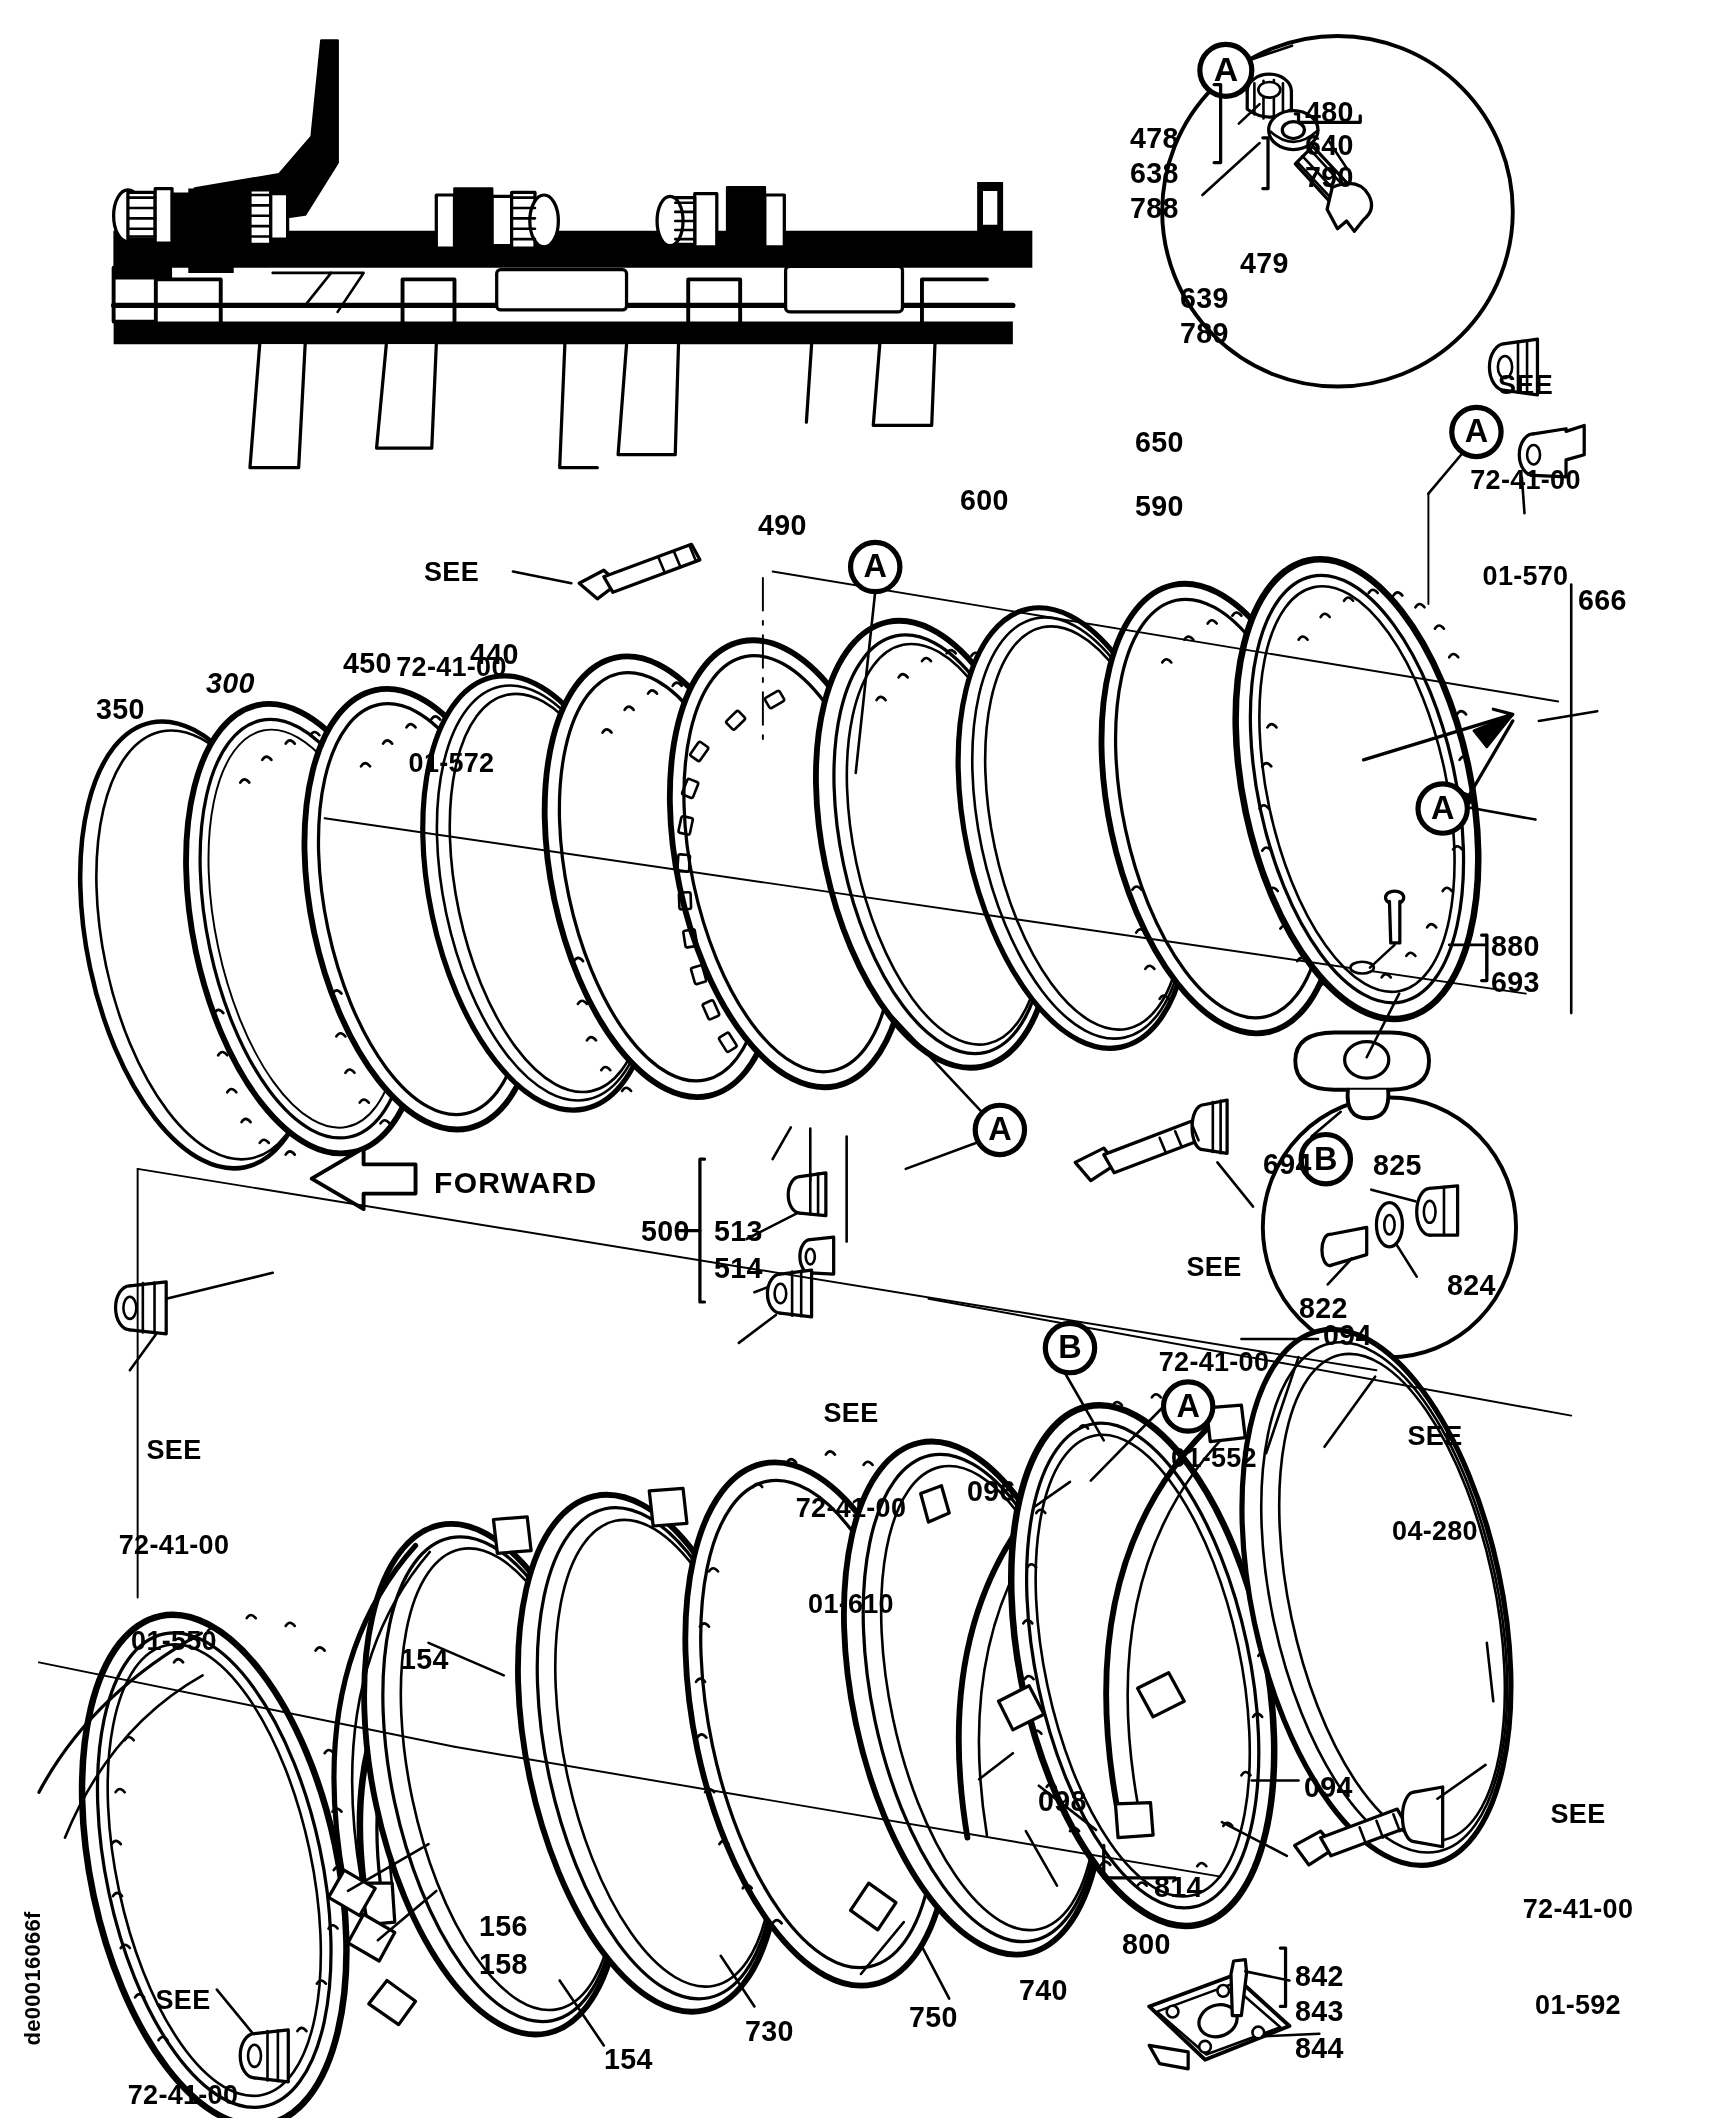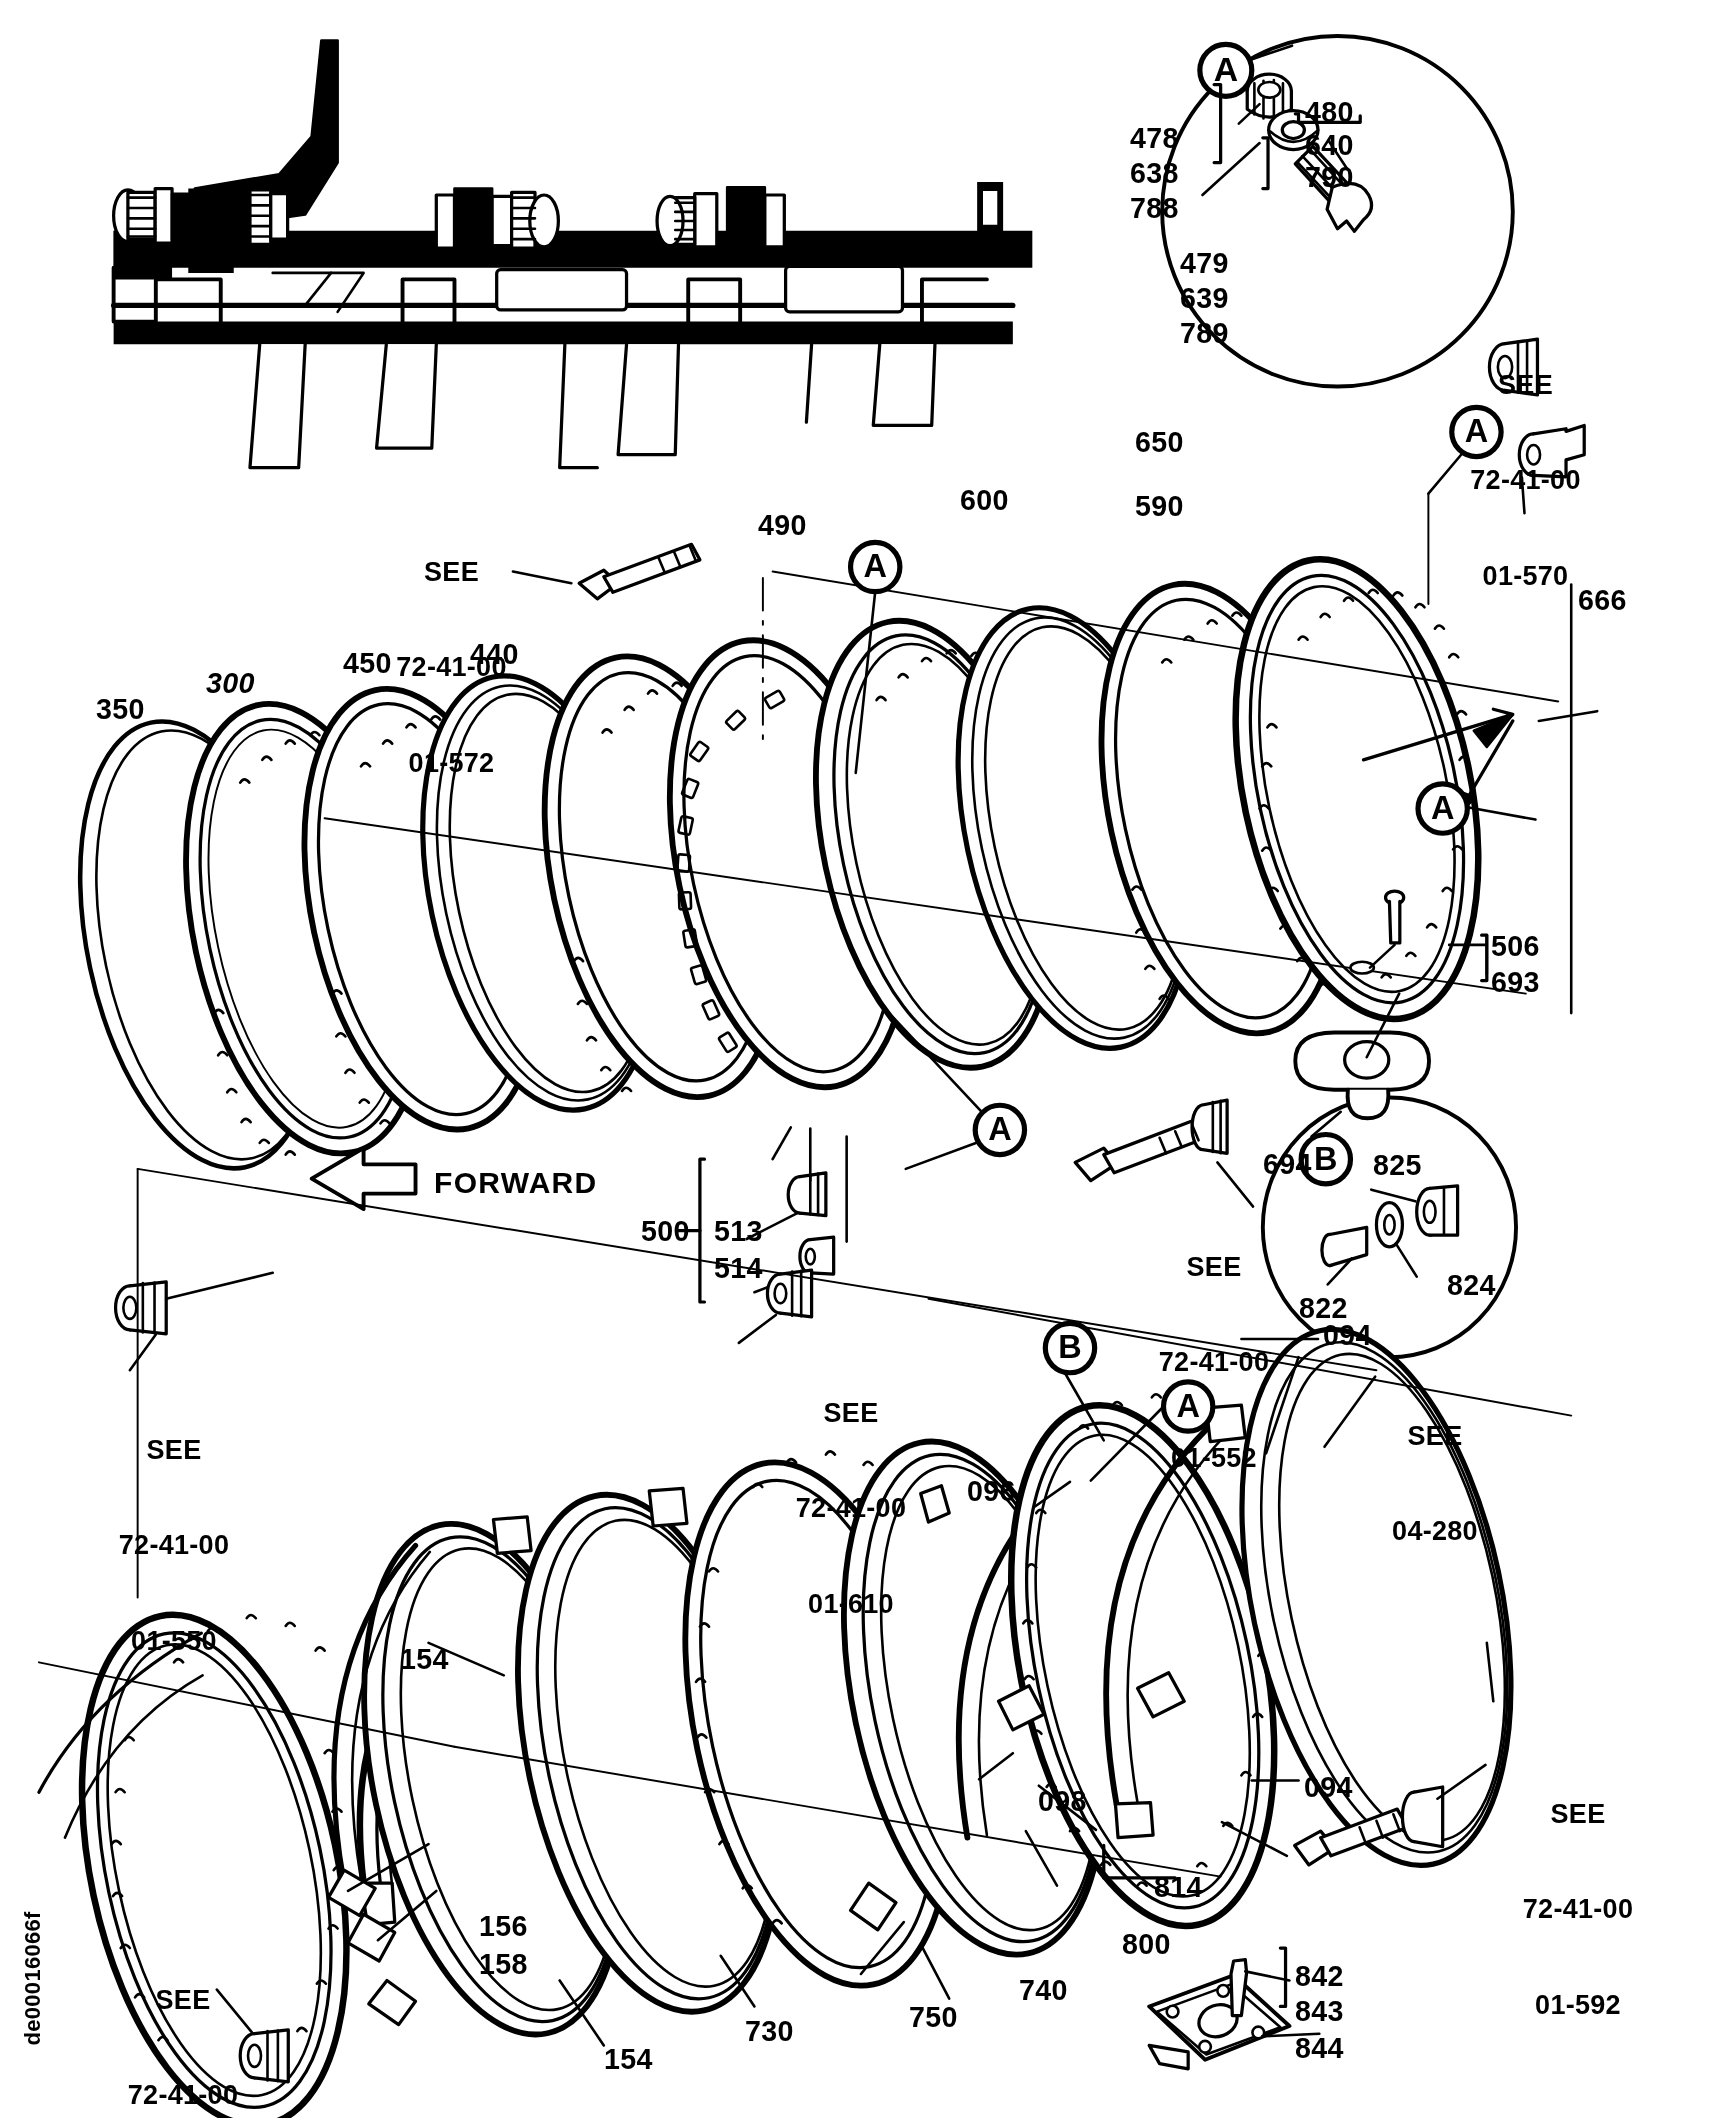--- a/index.html
+++ b/index.html
@@ -547,21 +547,21 @@
 </svg>
 
 <div class="lbl n" style="left:1130px;top:122px;">478</div>
 <div class="lbl n" style="left:1130px;top:157px;">638</div>
 <div class="lbl n" style="left:1130px;top:192px;">788</div>
 
 <div class="lbl n" style="left:1305px;top:96px;">480</div>
 <div class="lbl n" style="left:1305px;top:129px;">640</div>
 <div class="lbl n" style="left:1305px;top:161px;">790</div>
 
-<div class="lbl n" style="left:1180px;top:247px;">479</div>
+<div class="lbl n" style="left:1240px;top:247px;">479</div>
 <div class="lbl n" style="left:1180px;top:282px;">639</div>
 <div class="lbl n" style="left:1180px;top:317px;text-align:right;">789</div>
 
 <div class="lbl n" style="left:1373px;top:1149px;">825</div>
 <div class="lbl n" style="left:1447px;top:1269px;">824</div>
 <div class="lbl n" style="left:1299px;top:1292px;">822</div>
 
 <div class="lbl see" style="left:1441px;top:306px;width:169px;">
   <div>SEE</div>
   <div>72-41-00</div>
@@ -611,21 +611,21 @@
 
 <div class="lbl n" style="left:96px;top:693px;">350</div>
 <div class="lbl n" style="left:206px;top:667px;font-style:italic;">300</div>
 <div class="lbl n" style="left:343px;top:647px;">450</div>
 <div class="lbl n" style="left:470px;top:638px;">440</div>
 <div class="lbl n" style="left:758px;top:509px;">490</div>
 <div class="lbl n" style="left:960px;top:484px;">600</div>
 <div class="lbl n" style="left:1135px;top:426px;">650</div>
 <div class="lbl n" style="left:1135px;top:462px;margin-top:28px;">590</div>
 <div class="lbl n" style="left:1578px;top:584px;">666</div>
-<div class="lbl n" style="left:1491px;top:930px;">506</div>
+<div class="lbl n" style="left:1491px;top:930px;">880</div>
 <div class="lbl n" style="left:1491px;top:966px;">693</div>
 <div class="lbl n" style="left:1263px;top:1148px;">694</div>
 
 <div class="lbl n" style="left:641px;top:1215px;">500</div>
 <div class="lbl n" style="left:714px;top:1215px;">513</div>
 <div class="lbl n" style="left:714px;top:1252px;">514</div>
 
 <div class="lbl n" style="left:1323px;top:1319px;">094</div>
 <div class="lbl n" style="left:1304px;top:1771px;">094</div>
 <div class="lbl n" style="left:967px;top:1475px;">096</div>

